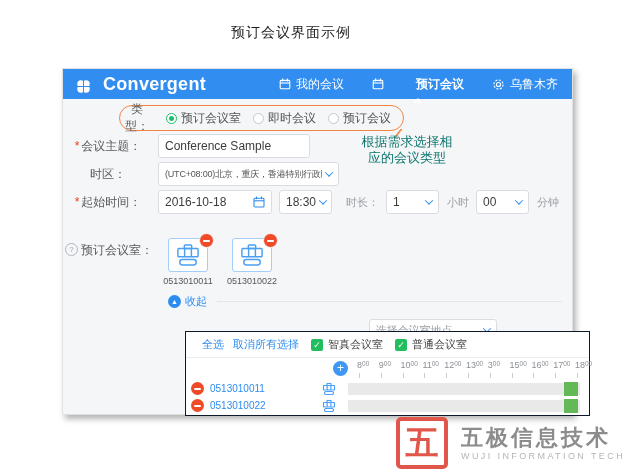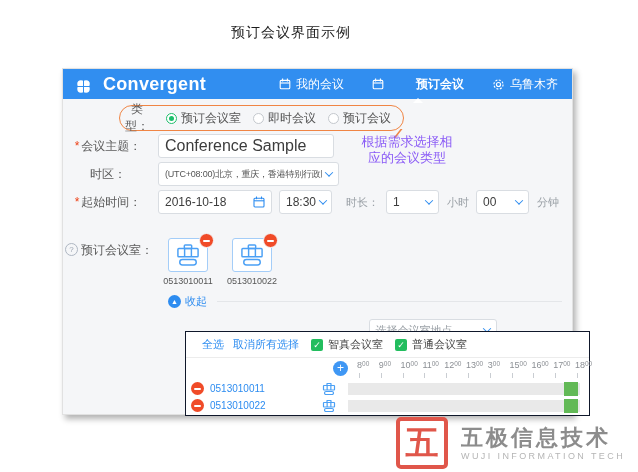--- a/index.html
+++ b/index.html
@@ -46,29 +46,29 @@
   .type-callout::after{
     content:"";position:absolute;right:4px;bottom:-8px;width:12px;height:9px;
     border-right:2px solid #f08544;transform:skewX(-38deg);
   }
   .radio-item{display:flex;align-items:center;gap:4px;margin-left:12px;font-size:12px;color:#555;cursor:pointer;}
   .radio{width:11px;height:11px;border-radius:50%;background:#fff;border:1px solid #c4c8cd;box-sizing:border-box;flex:none;position:relative;}
   .radio.checked{border-color:#1dbe6b;}
   .radio.checked::after{content:"";position:absolute;left:2px;top:2px;width:5px;height:5px;border-radius:50%;background:#1dbe6b;}
   .annotation{
     position:absolute;left:293px;top:35px;width:102px;
-    color:#8b5cf6;font-size:13px;line-height:16px;text-align:center;
+    color:#0f766e;font-size:13px;line-height:16px;text-align:center;
   }
   .tbox{
     background:#fff;border:1px solid #d9dde2;border-radius:3px;height:24px;
     display:flex;align-items:center;box-sizing:border-box;padding:0 6px;
     font-size:12px;color:#3c3c3c;
   }
-  .subject-input{width:176px;border:1px solid #d9dde2;border-radius:3px;height:24px;box-sizing:border-box;
-    padding:0 6px;font-size:16px;color:#3c3c3c;font-family:inherit;outline:none;}
+  .subject-input{width:152px;border:1px solid #d9dde2;border-radius:3px;height:24px;box-sizing:border-box;
+    padding:0 6px;font-size:12px;color:#3c3c3c;font-family:inherit;outline:none;}
   .tz-select{width:181px;justify-content:space-between;}
   .tz-text{font-size:9px;color:#555;white-space:nowrap;overflow:hidden;letter-spacing:-0.2px;}
   .chev{width:5px;height:5px;border-right:1.4px solid #2d8cf0;border-bottom:1.4px solid #2d8cf0;
     transform:rotate(45deg) translate(-1px,-1px);flex:none;margin-left:4px;}
   .date-box{width:114px;justify-content:space-between;}
   .sel-sm{width:53px;justify-content:space-between;margin-left:7px;}
   .unit{font-size:11px;color:#9aa0a6;margin:0 0 0 8px;}
   .dur-label{font-size:11px;color:#9aa0a6;margin-left:14px;}
   
   .rooms-row{display:flex;margin-top:16px;}

